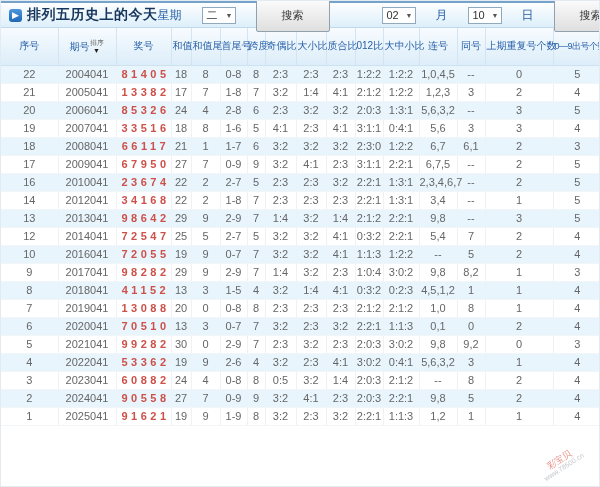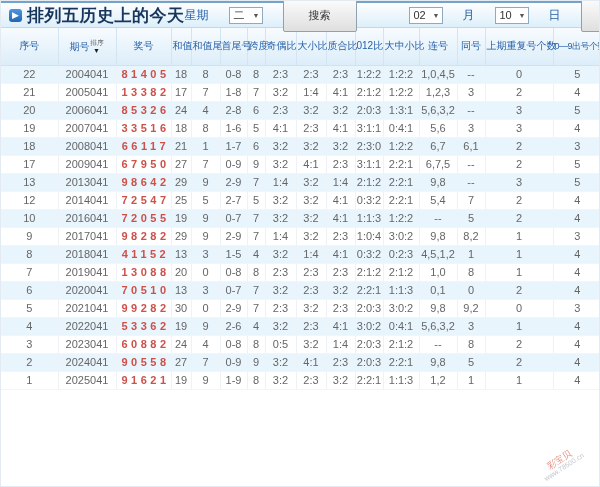--- a/index.html
+++ b/index.html
@@ -5,21 +5,21 @@
   html,body{margin:0;padding:0;}
   body{width:600px;font-family:"Liberation Sans","DejaVu Sans",sans-serif;background:#fff;}
   .page{position:relative;width:600px;height:487px;box-sizing:border-box;overflow:hidden;
         border:1px solid #e3eaf1;background:#fff;}
   
   .topbar{height:27px;box-sizing:border-box;display:flex;align-items:center;padding:0 6px 0 8px;
           border-top:2px solid #74a2c9;border-bottom:1px solid #c2d9eb;
           background:linear-gradient(#fdfeff,#ddeffa);}
   .bullet{width:13px;height:13px;border-radius:3px;background:linear-gradient(#4e97dd,#1f66b5);
           color:#fff;font-size:9px;line-height:13px;text-align:center;margin-right:5px;flex:0 0 auto;}
-  .title{font-size:17px;font-weight:bold;color:#17365d;letter-spacing:.5px;white-space:nowrap;}
+  .title{font-size:14px;font-weight:bold;color:#17365d;letter-spacing:.5px;white-space:nowrap;}
   .controls{margin-left:auto;display:flex;align-items:center;gap:20px;font-size:12px;color:#2760a8;white-space:nowrap;}
   .gap{width:12px;}
   .select{display:inline-flex;align-items:center;justify-content:space-between;box-sizing:border-box;
           min-width:34px;height:17px;padding:0 2px 0 4px;background:#fff;border:1px solid #8fa9bf;
           font-size:11px;color:#333;}
   .select .arr{font-size:7px;color:#555;margin-left:3px;}
   .btn{height:34px;padding:0 25px;font-size:11px;color:#333;border:1px solid #90a0ad;border-radius:2px;
        background:linear-gradient(#fcfcfc,#dfdfdf);cursor:pointer;font-family:inherit;}
   .txt{width:30px;height:15px;border:1px solid #8fa9bf;font-size:11px;color:#333;padding:0 4px;font-family:inherit;}
   
@@ -223,20 +223,56 @@
           <td>4:1</td>
           <td>2:3</td>
           <td>3:1:1</td>
           <td>2:2:1</td>
           <td>6,7,5</td>
           <td>--</td>
           <td>2</td>
           <td>5</td>
         </tr>
         <tr>
+          <td>16</td>
+          <td>2010041</td>
+          <td class="prize">23674</td>
+          <td>22</td>
+          <td>2</td>
+          <td>2-7</td>
+          <td>5</td>
+          <td>2:3</td>
+          <td>2:3</td>
+          <td>3:2</td>
+          <td>2:2:1</td>
+          <td>1:3:1</td>
+          <td>2,3,4,6,7</td>
+          <td>--</td>
+          <td>2</td>
+          <td>5</td>
+        </tr>
+        <tr>
+          <td>14</td>
+          <td>2012041</td>
+          <td class="prize">34168</td>
+          <td>22</td>
+          <td>2</td>
+          <td>1-8</td>
+          <td>7</td>
+          <td>2:3</td>
+          <td>2:3</td>
+          <td>2:3</td>
+          <td>2:2:1</td>
+          <td>1:3:1</td>
+          <td>3,4</td>
+          <td>--</td>
+          <td>1</td>
+          <td>5</td>
+        </tr>
+        <tr>
           <td>13</td>
           <td>2013041</td>
           <td class="prize">98642</td>
           <td>29</td>
           <td>9</td>
           <td>2-9</td>
           <td>7</td>
           <td>1:4</td>
           <td>3:2</td>
           <td>1:4</td>

